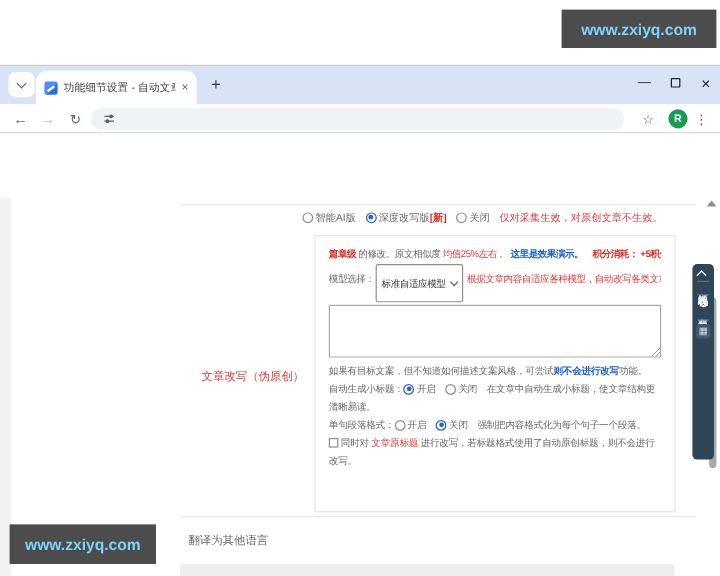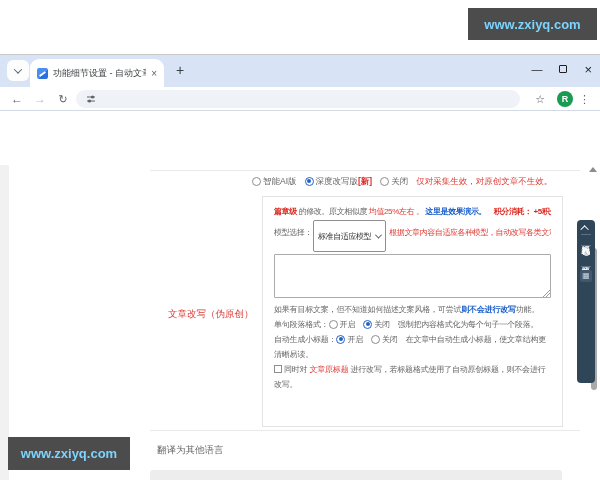--- a/index.html
+++ b/index.html
@@ -176,23 +176,23 @@
 
 
       <div class="ta-wrap">
         <textarea class="req" value="" style=""></textarea>
         <span class="ta-grip"></span>
       </div>
 
       <div class="line"><span class="dark">如果有目标文案，但不知道如何描述文案风格，可尝试</span><span class="blue">则不会进行改写</span><span class="dark">功能。</span></div>
 
 
+      <div class="line"><span class="dark">自动生成小标题：</span><span class="radio on"></span><span class="dark">开启</span><span class="gap"></span><span class="radio"></span><span class="dark">关闭</span><span class="gap"></span><span class="dark">在文章中自动生成小标题，使文章结构更清晰易读。</span></div>
+
       <div class="line"><span class="dark">单句段落格式：</span><span class="radio"></span><span class="dark">开启</span><span class="gap"></span><span class="radio on"></span><span class="dark">关闭</span><span class="gap"></span><span class="dark">强制把内容格式化为每个句子一个段落。</span></div>
-
-      <div class="line"><span class="dark">自动生成小标题：</span><span class="radio on"></span><span class="dark">开启</span><span class="gap"></span><span class="radio"></span><span class="dark">关闭</span><span class="gap"></span><span class="dark">在文章中自动生成小标题，使文章结构更清晰易读。</span></div>
 
       <div class="line"><span class="checkbox"></span><span class="dark">同时对 </span><span class="red">文章原标题</span><span class="dark"> 进行改写，若标题格式使用了自动原创标题，则不会进行改写。</span></div>
     </div>
 
     <div class="divider d2"></div>
 
 
     <div class="gray-band"></div>
 
     <div class="widget">

